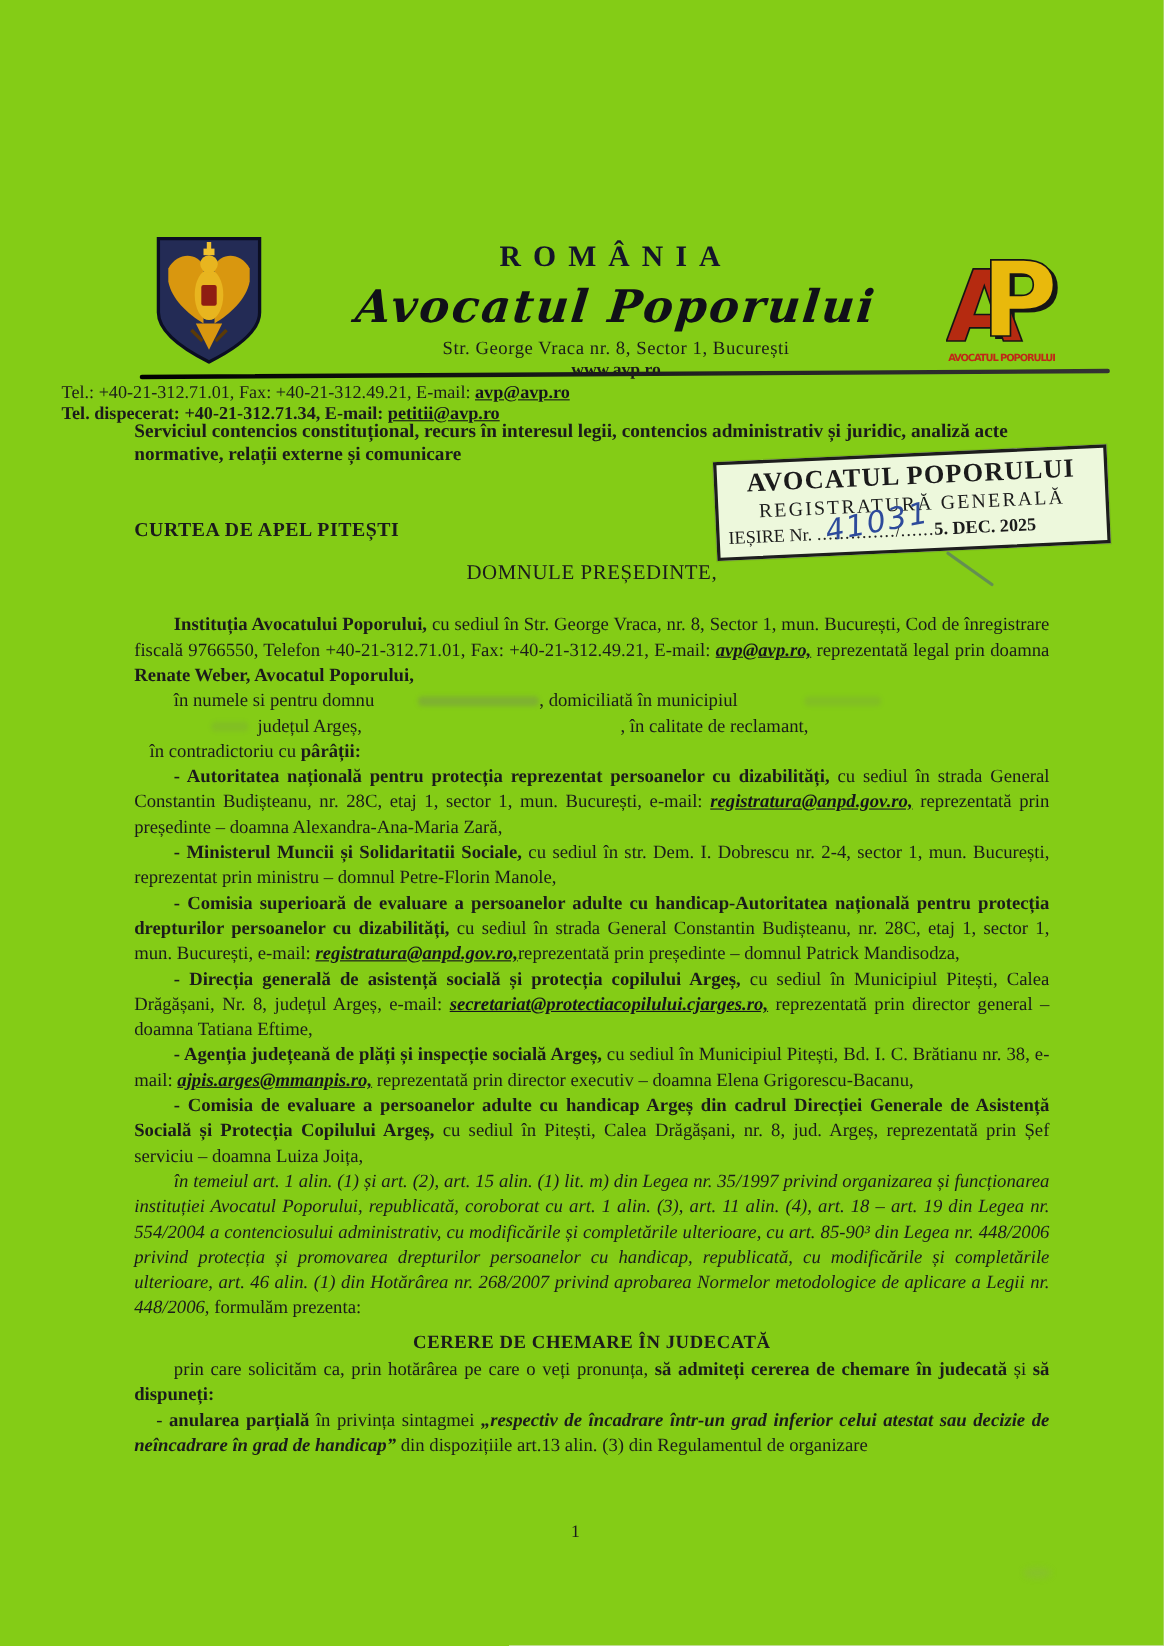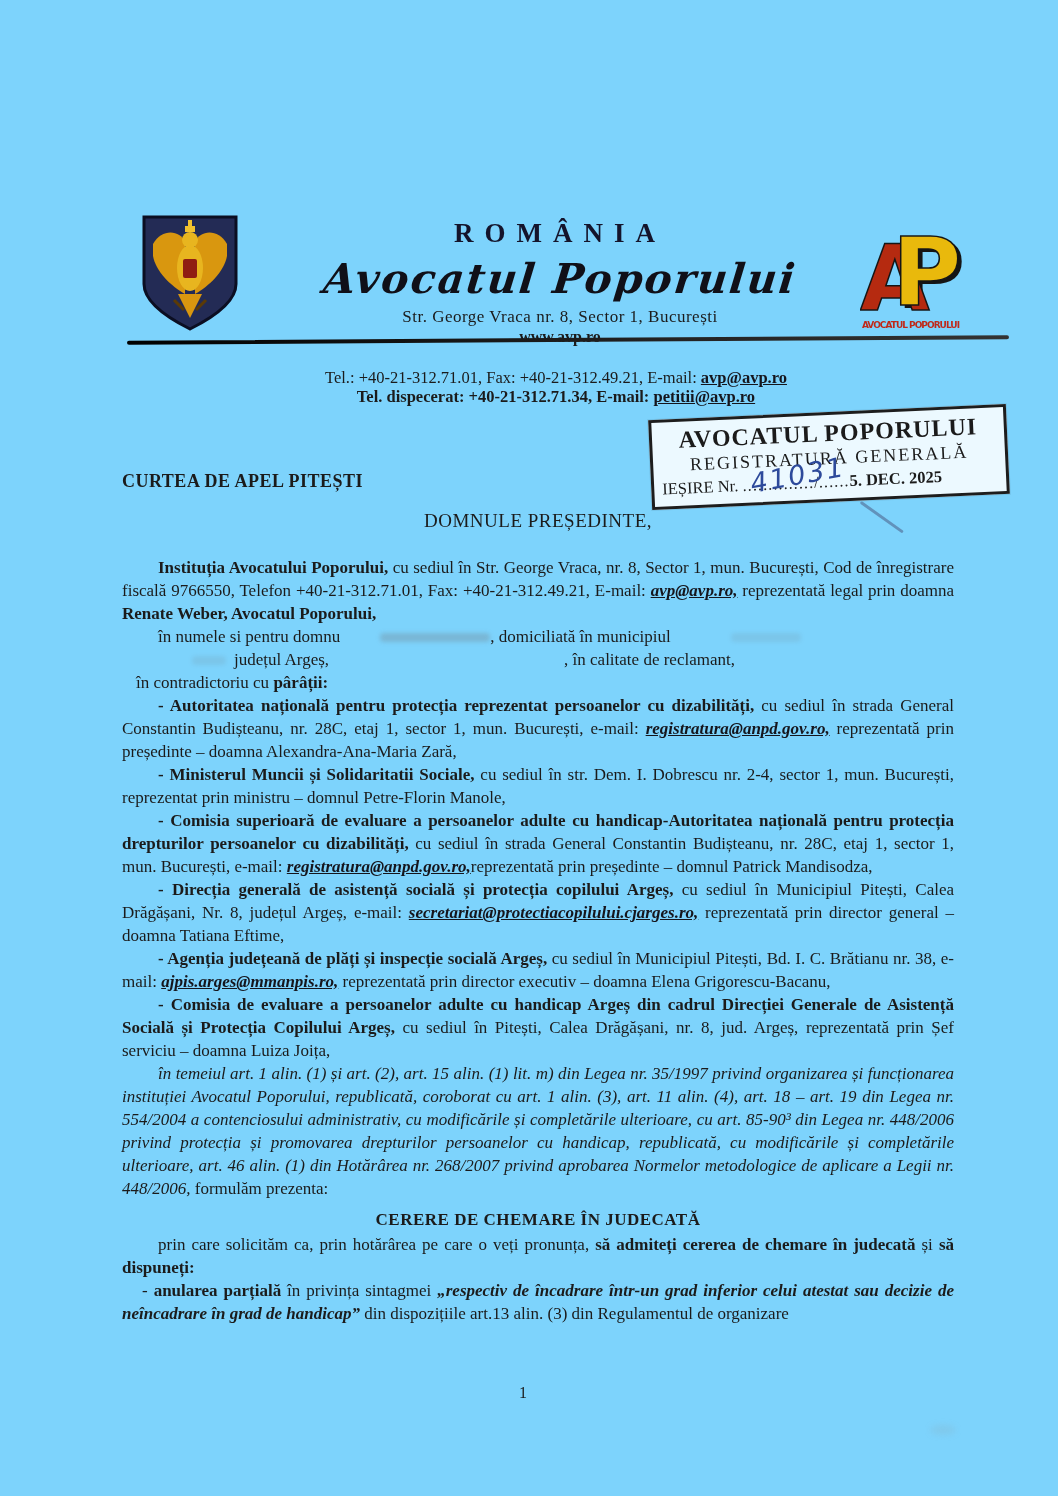--- a/index.html
+++ b/index.html
@@ -1,36 +1,36 @@
 <!DOCTYPE html>
 <html><head>
 <meta charset="utf-8">
 <style>
   html,body{margin:0;padding:0;background:#e8e8e6;}
   .page{
     position:relative; width:1058px; height:1496px; margin:0 auto;
-    background:#7dd3fc; overflow:hidden;
+    background:#84cc16; overflow:hidden;
     font-family:"Liberation Serif", serif; color:#1b1b1b;
   }
   
   .coat{position:absolute; left:140px; top:213px; width:100px; height:120px;}
   .hdr-center{position:absolute; left:290px; top:218px; width:540px; text-align:center;}
   .country{font-size:27px; font-weight:bold; letter-spacing:11px; color:#14142b;}
   .script-name{
     font-family:"DejaVu Serif", serif; font-style:italic; font-weight:bold;
     font-size:41px; line-height:1.1; margin-top:8px; letter-spacing:2px; color:#101018;
     transform:skewX(-6deg);
   }
   .addr{font-size:17px; margin-top:5px; letter-spacing:.5px;}
   .site{font-size:16px; font-weight:bold; margin-top:1px;}
   .ap-logo{position:absolute; left:860px; top:220px; width:104px; height:118px;}
   .rule{position:absolute; left:127px; top:338px; width:882px; height:4px;
         background:linear-gradient(90deg,#000 0%,#222 60%,#333 100%);
         transform:rotate(-0.35deg); border-radius:2px;}
-  .contact{position:absolute; left:56px; top:368px; width:1000px; text-align:center;
+  .contact{position:absolute; left:56px; top:347px; width:1000px; text-align:left;
            font-size:16.5px; line-height:19px;}
   .contact .row2{font-weight:bold;}
   .email{font-style:italic; font-weight:bold; text-decoration:underline; color:#15151c;}
   .contact .email{font-style:normal;}
   .service{position:absolute; left:122px; top:381px; width:838px;
            font-weight:bold; font-size:17.5px; line-height:21px;}
   .court{position:absolute; left:122px; top:443px; font-weight:bold; font-size:18px; letter-spacing:.5px;margin-top:28px;}
   
   .stamp{position:absolute; left:650px; top:412px; width:336px;
          border:3px solid #1d1d1d; padding:5px 8px 7px; transform:rotate(-2.6deg);
@@ -99,20 +99,21 @@
     <text x="2" y="108" font-family="DejaVu Sans, sans-serif" font-size="9" font-weight="bold" fill="#c02818" textLength="98">AVOCATUL POPORULUI</text>
   </svg>
 
   <div class="rule"></div>
 
   <div class="contact">
     <div class="row1"><span>Tel.: +40-21-312.71.01, Fax: +40-21-312.49.21, E-mail: </span><a class="email">avp@avp.ro</a></div>
     <div class="row2"><span>Tel. dispecerat: +40-21-312.71.34, E-mail: </span><a class="email">petitii@avp.ro</a></div>
   </div>
 
+  <div class="service">Serviciul contencios constituțional, recurs în interesul legii, contencios administrativ și juridic, analiză acte normative, relații externe și comunicare</div>
 
   <div class="court">CURTEA DE APEL PITEȘTI</div>
 
   <div class="stamp">
     <div class="st1">AVOCATUL POPORULUI</div>
     <div class="st2">REGISTRATURĂ GENERALĂ</div>
     <div class="st3">
       <span>IEȘIRE Nr. </span><span class="dots">..............</span><span>/</span><span class="dots">......</span><span class="st-date">5. DEC. 2025</span>
       <span class="hand">41031</span>
     </div>

